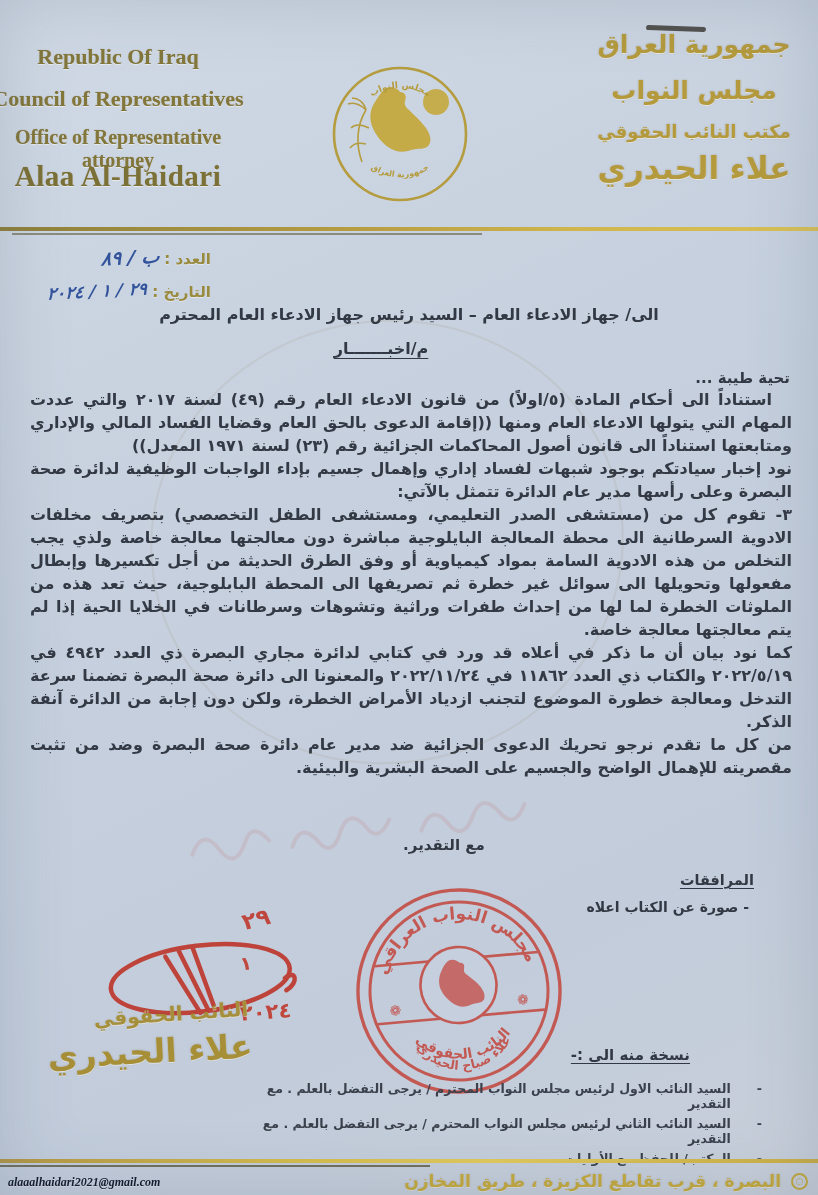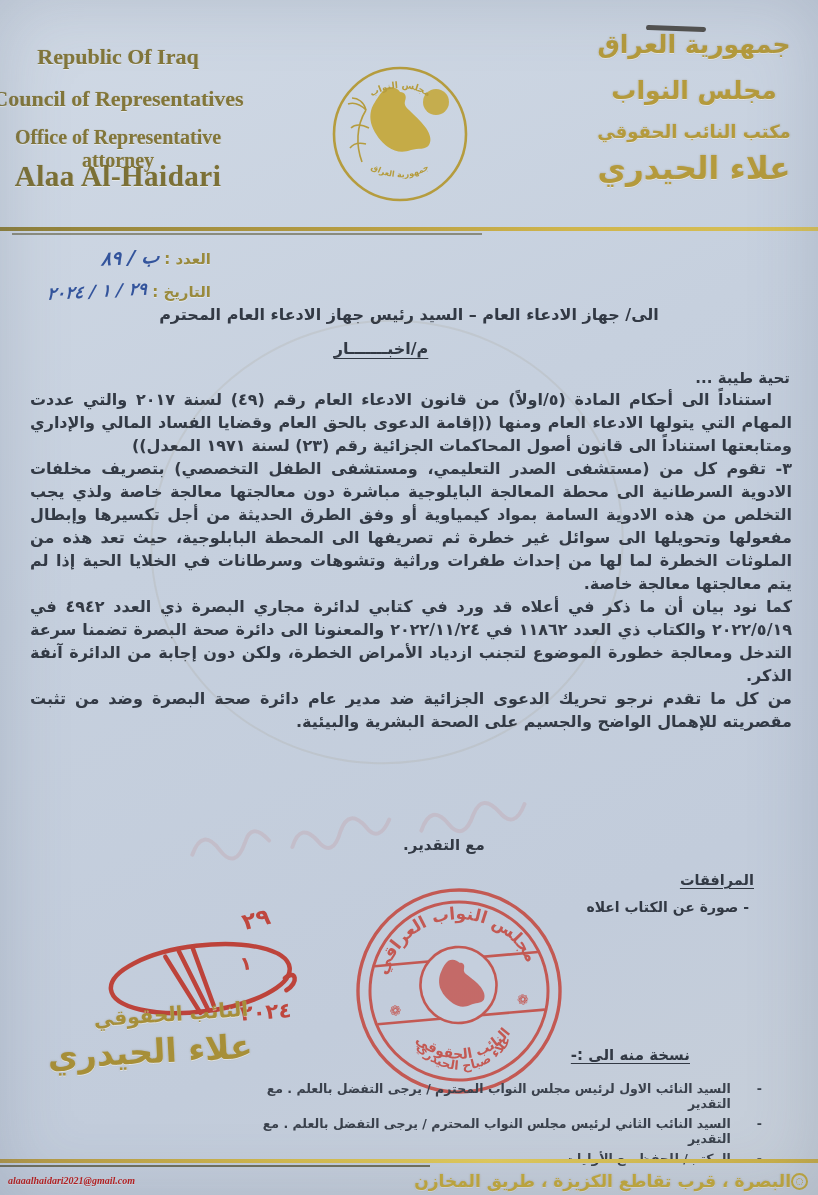--- a/index.html
+++ b/index.html
@@ -68,28 +68,28 @@
   
   .copies-title{top:1046px;right:128px;font-size:15px;font-weight:bold;direction:rtl;
     text-decoration:underline;text-underline-offset:3px;}
   .copies-list{top:1081px;right:56px;width:540px;direction:rtl;font-size:12.5px;color:#3a414c;}
   .copies-list .row{display:flex;gap:26px;margin-bottom:5px;font-weight:bold;}
   .copies-list .dash{flex:0 0 auto;}
   
   .footer-gold{top:1159px;left:0;right:0;height:4px;
     background:linear-gradient(90deg,#b19644 0%,#d3ba4d 35%,#e0ca5c 60%,#c8ad45 100%);}
   .footer-dark{top:1165px;left:0;width:430px;height:2px;background:#4c4727;opacity:.7;}
-  .address{top:1171px;right:10px;direction:rtl;display:flex;align-items:center;gap:0;
+  .address{top:1171px;right:10px;direction:rtl;display:flex;align-items:center;gap:10px;
     color:#c3a93b;font-weight:bold;font-size:17px;
     text-shadow:0 1px 0 rgba(255,255,255,.4),0 0 2px rgba(130,105,35,.4);}
   .loc-icon{width:17px;height:17px;border:2.5px solid #c3a93b;border-radius:50%;
     box-sizing:border-box;position:relative;}
   .loc-icon::after{content:"";position:absolute;inset:3px;border-radius:50%;
     border:1.5px dotted #c3a93b;}
-  .email{top:1175px;left:8px;color:#b91c1c;font-weight:bold;font-style:italic;font-size:10px;
+  .email{top:1175px;left:8px;color:#0f172a;font-weight:bold;font-style:italic;font-size:12px;
     font-family:"Liberation Serif","DejaVu Serif",serif;
     text-shadow:0 1px 0 rgba(255,255,255,.35);}
   
   .ghost-circle{left:150px;top:320px;width:470px;height:440px;border:2px solid rgba(140,120,70,.10);
     border-radius:50%;transform:rotate(-8deg);}
   .ghost-ink{left:170px;top:765px;opacity:.8;transform:rotate(-9deg);}
 </style>
 </head>
 <body>
 
@@ -141,20 +141,21 @@
   <span class="ref-label">التاريخ :</span>
   <span class="hand" style="font-size:17px">٢٩ / ١ / ٢٠٢٤</span>
 </div>
 
 <div class="abs to-line">الى/ جهاز الادعاء العام – السيد رئيس جهاز الادعاء العام المحترم</div>
 <div class="abs subject">م/اخبـــــــار</div>
 <div class="abs salutation">تحية طيبة ...</div>
 
 <div class="abs body-text">
   <p class="indent">استناداً الى أحكام المادة (٥/اولاً) من قانون الادعاء العام رقم (٤٩) لسنة ٢٠١٧ والتي عددت المهام التي يتولها الادعاء العام ومنها ((إقامة الدعوى بالحق العام وقضايا الفساد المالي والإداري ومتابعتها استناداً الى قانون أصول المحاكمات الجزائية رقم (٢٣) لسنة ١٩٧١ المعدل))</p>
+  <p>نود إخبار سيادتكم بوجود شبهات لفساد إداري وإهمال جسيم بإداء الواجبات الوظيفية لدائرة صحة البصرة وعلى رأسها مدير عام الدائرة تتمثل بالآتي:</p>
   <p>٣- تقوم كل من (مستشفى الصدر التعليمي، ومستشفى الطفل التخصصي) بتصريف مخلفات الادوية السرطانية الى محطة المعالجة البايلوجية مباشرة دون معالجتها معالجة خاصة ولذي يجب التخلص من هذه الادوية السامة بمواد كيمياوية أو وفق الطرق الحديثة من أجل تكسيرها وإبطال مفعولها وتحويلها الى سوائل غير خطرة ثم تصريفها الى المحطة البابلوجية، حيث تعد هذه من الملوثات الخطرة لما لها من إحداث طفرات وراثية وتشوهات وسرطانات في الخلايا الحية إذا لم يتم معالجتها معالجة خاصة.</p>
   <p>كما نود بيان أن ما ذكر في أعلاه قد ورد في كتابي لدائرة مجاري البصرة ذي العدد ٤٩٤٢ في ٢٠٢٢/٥/١٩ والكتاب ذي العدد ١١٨٦٢ في ٢٠٢٢/١١/٢٤ والمعنونا الى دائرة صحة البصرة تضمنا سرعة التدخل ومعالجة خطورة الموضوع لتجنب ازدياد الأمراض الخطرة، ولكن دون إجابة من الدائرة آنفة الذكر.</p>
   <p>من كل ما تقدم نرجو تحريك الدعوى الجزائية ضد مدير عام دائرة صحة البصرة وضد من تثبت مقصريته للإهمال الواضح والجسيم على الصحة البشرية والبيئية.</p>
 </div>
 <div class="abs closing">مع التقدير.</div>
 
 <div class="abs attach-title">المرافقات</div>
 <div class="abs attach-item">- صورة عن الكتاب اعلاه</div>
 
 <div class="abs ghost-circle"></div>

